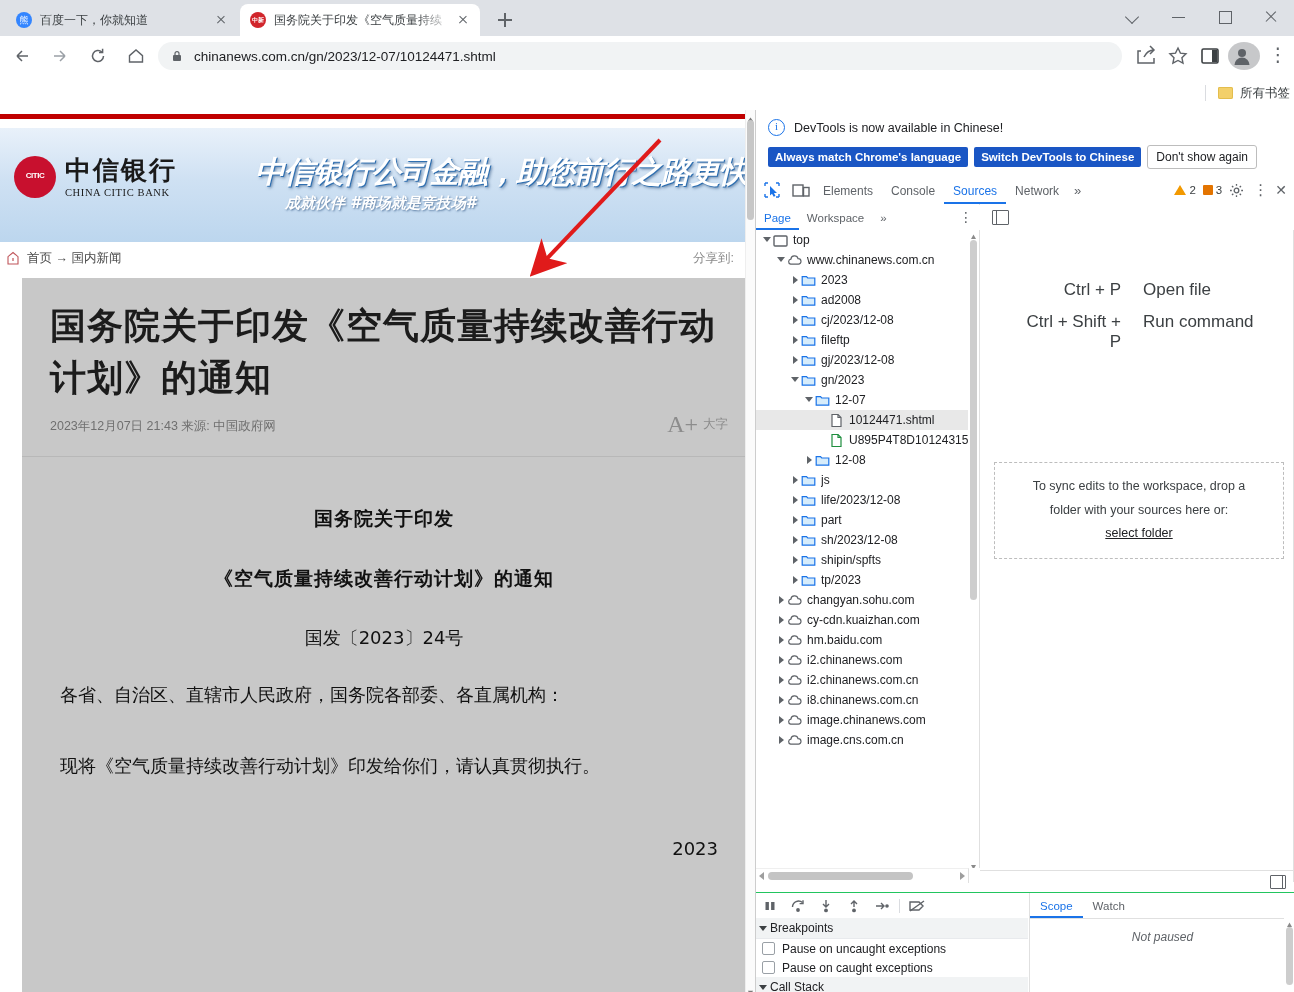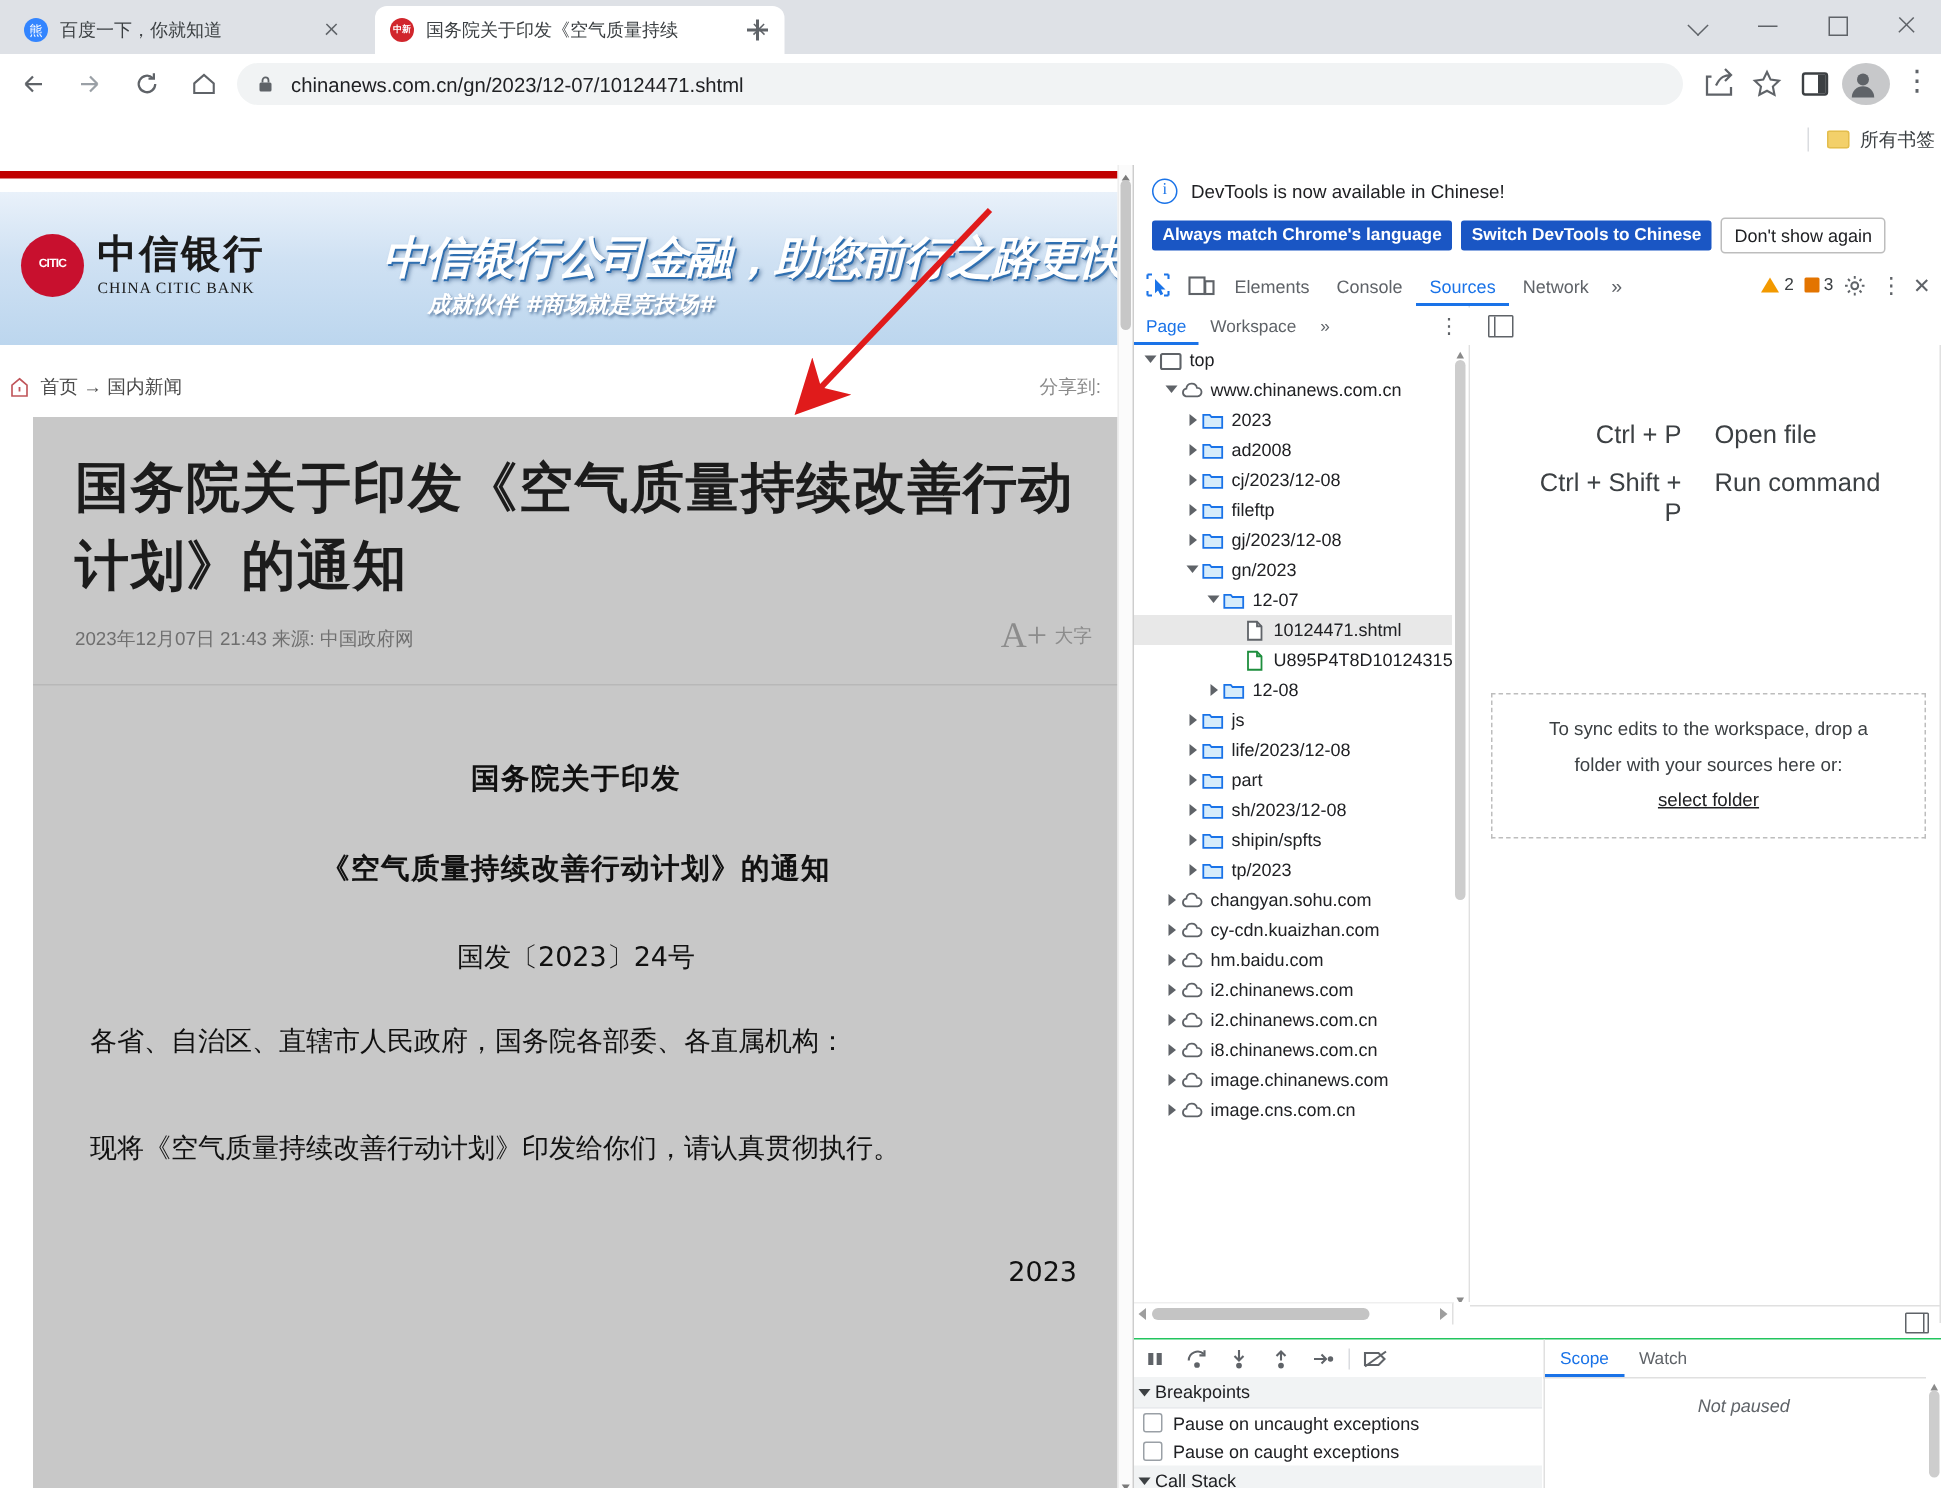--- a/index.html
+++ b/index.html
@@ -14,21 +14,21 @@
   
   .chrome-tabstrip{
     position:absolute;left:0;top:0;width:1294px;height:36px;
     background:#dee1e6;
   }
   .tab{
     position:absolute;top:4px;height:32px;border-radius:8px 8px 0 0;
     display:flex;align-items:center;box-sizing:border-box;
   }
   .tab.inactive{left:6px;width:232px;background:transparent;}
-  .tab.active{left:250px;width:273px;background:#ffffff;}
+  .tab.active{left:240px;width:240px;background:#ffffff;}
   .tab-fav{width:16px;height:16px;margin-left:10px;flex:0 0 16px;border-radius:50%;
            display:flex;align-items:center;justify-content:center;font-size:9px;color:#fff;}
   .fav-baidu{background:#3385ff;}
   .fav-cns{background:#d1262c;}
   .fav-cns span{font-size:6px;font-weight:bold;line-height:1;}
   .tab-title{
     flex:1;margin-left:8px;font-size:12px;color:#3c4043;
     white-space:nowrap;overflow:hidden;
     -webkit-mask-image:linear-gradient(to right,#000 80%,transparent 100%);
     mask-image:linear-gradient(to right,#000 80%,transparent 100%);
@@ -81,21 +81,21 @@
   .bm-folder{width:15px;height:12px;background:#f3d06a;border-radius:1.5px 2px 2px 2px;margin-right:7px;
              box-shadow:inset 0 0 0 1px #e3bd4d;}
   .bm-label{font-size:12.5px;color:#3c4043;white-space:nowrap;}
 
   
   .viewport{
     position:absolute;left:0;top:110px;width:755px;height:882px;background:#ffffff;overflow:hidden;
   }
   .pg-topline{position:absolute;left:0;top:4px;width:746px;height:5px;background:#c00000;}
   .banner{
-    position:absolute;left:0;top:18px;width:746px;height:102px;
+    position:absolute;left:0;top:18px;width:746px;height:114px;
     background:linear-gradient(180deg,#e9f1fa 0%,#cfe1f3 45%,#bcd6ee 100%);
     overflow:hidden;
   }
   .banner .logo{position:absolute;left:14px;top:28px;display:flex;align-items:center;}
   .citic-mark{width:42px;height:42px;border-radius:50%;background:#c8102e;position:relative;flex:0 0 42px;}
   .citic-mark::after{content:"CITIC";position:absolute;left:0;right:0;top:15px;text-align:center;
     font-size:8px;color:#fff;font-weight:bold;letter-spacing:-0.5px;}
   .citic-text{margin-left:9px;}
   .citic-cn{font-size:26px;font-weight:bold;color:#1a1a1a;letter-spacing:2px;line-height:1;
             font-family:"DejaVu Sans",sans-serif;}

